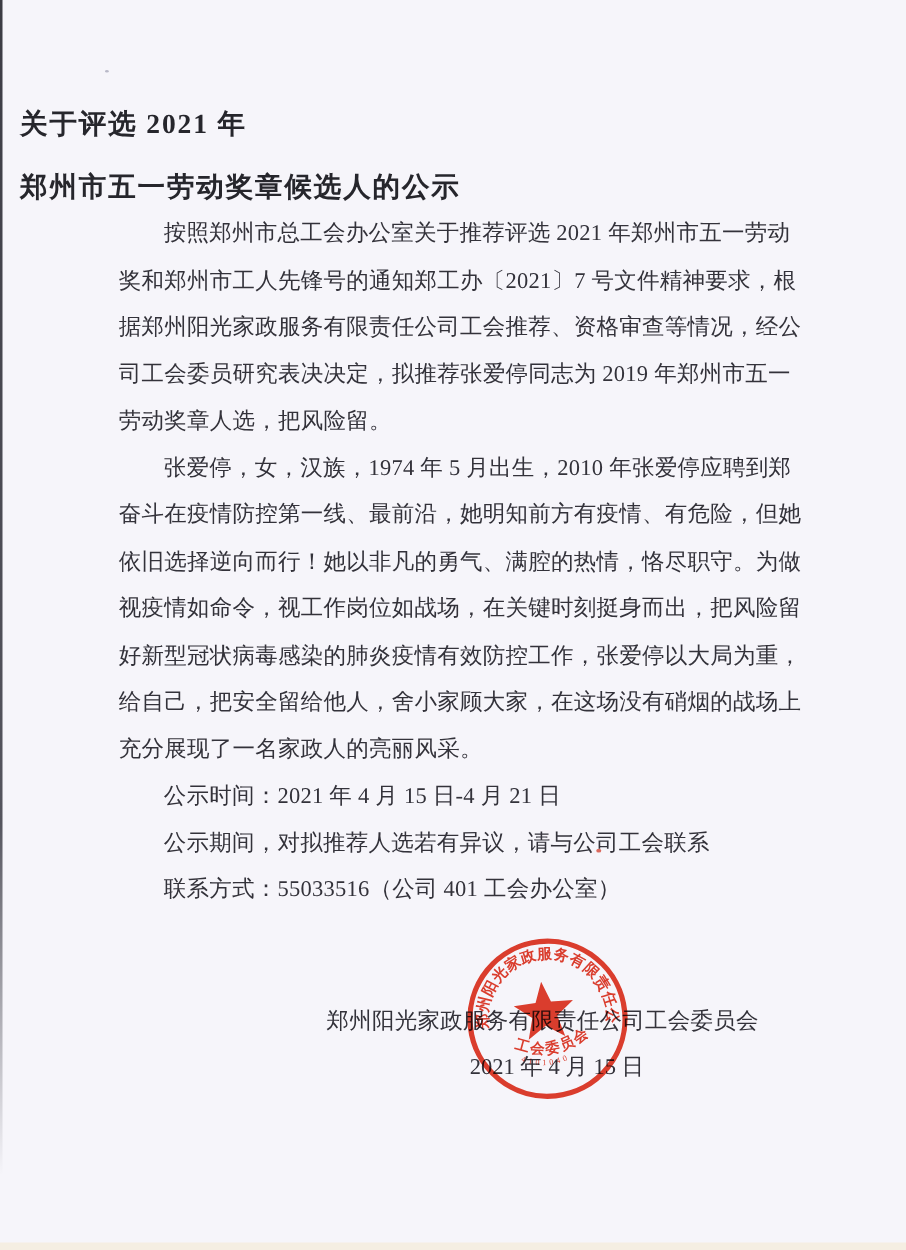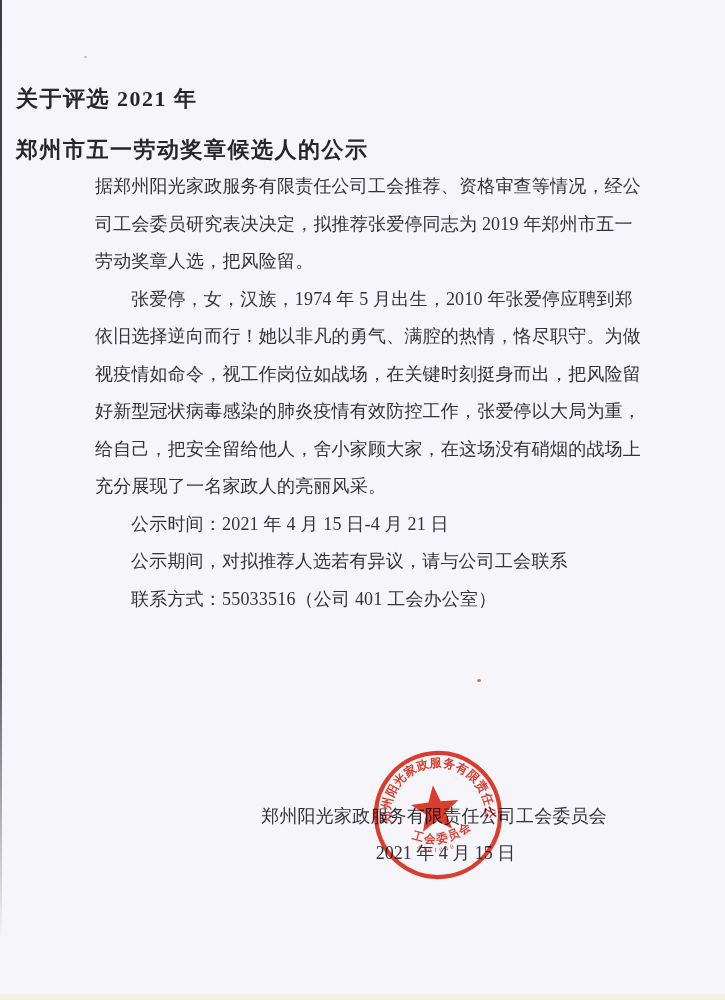--- a/index.html
+++ b/index.html
@@ -62,26 +62,29 @@
   <div class="scan-edge-left"></div>
   <div class="scan-strip-bottom"></div>
   <div class="speck-gray"></div>
   <div class="speck-red"></div>
 
   <div class="title-line title-1">关于评选 2021 年</div>
   <div class="title-line title-2">郑州市五一劳动奖章候选人的公示</div>
 
   <div class="doc-body">
       <div class="para">
+        <div class="line indent">按照郑州市总工会办公室关于推荐评选 2021 年郑州市五一劳动</div>
+        <div class="line">奖和郑州市工人先锋号的通知郑工办〔2021〕7 号文件精神要求，根</div>
         <div class="line">据郑州阳光家政服务有限责任公司工会推荐、资格审查等情况，经公</div>
         <div class="line">司工会委员研究表决决定，拟推荐张爱停同志为 2019 年郑州市五一</div>
         <div class="line">劳动奖章人选，把风险留。</div>
       </div>
       <div class="para">
         <div class="line indent">张爱停，女，汉族，1974 年 5 月出生，2010 年张爱停应聘到郑</div>
+        <div class="line">奋斗在疫情防控第一线、最前沿，她明知前方有疫情、有危险，但她</div>
         <div class="line">依旧选择逆向而行！她以非凡的勇气、满腔的热情，恪尽职守。为做</div>
         <div class="line">视疫情如命令，视工作岗位如战场，在关键时刻挺身而出，把风险留</div>
         <div class="line">好新型冠状病毒感染的肺炎疫情有效防控工作，张爱停以大局为重，</div>
         <div class="line">给自己，把安全留给他人，舍小家顾大家，在这场没有硝烟的战场上</div>
         <div class="line">充分展现了一名家政人的亮丽风采。</div>
       </div>
       <div class="para">
         <div class="line indent">公示时间：2021 年 4 月 15 日-4 月 21 日</div>
       </div>
       <div class="para">

